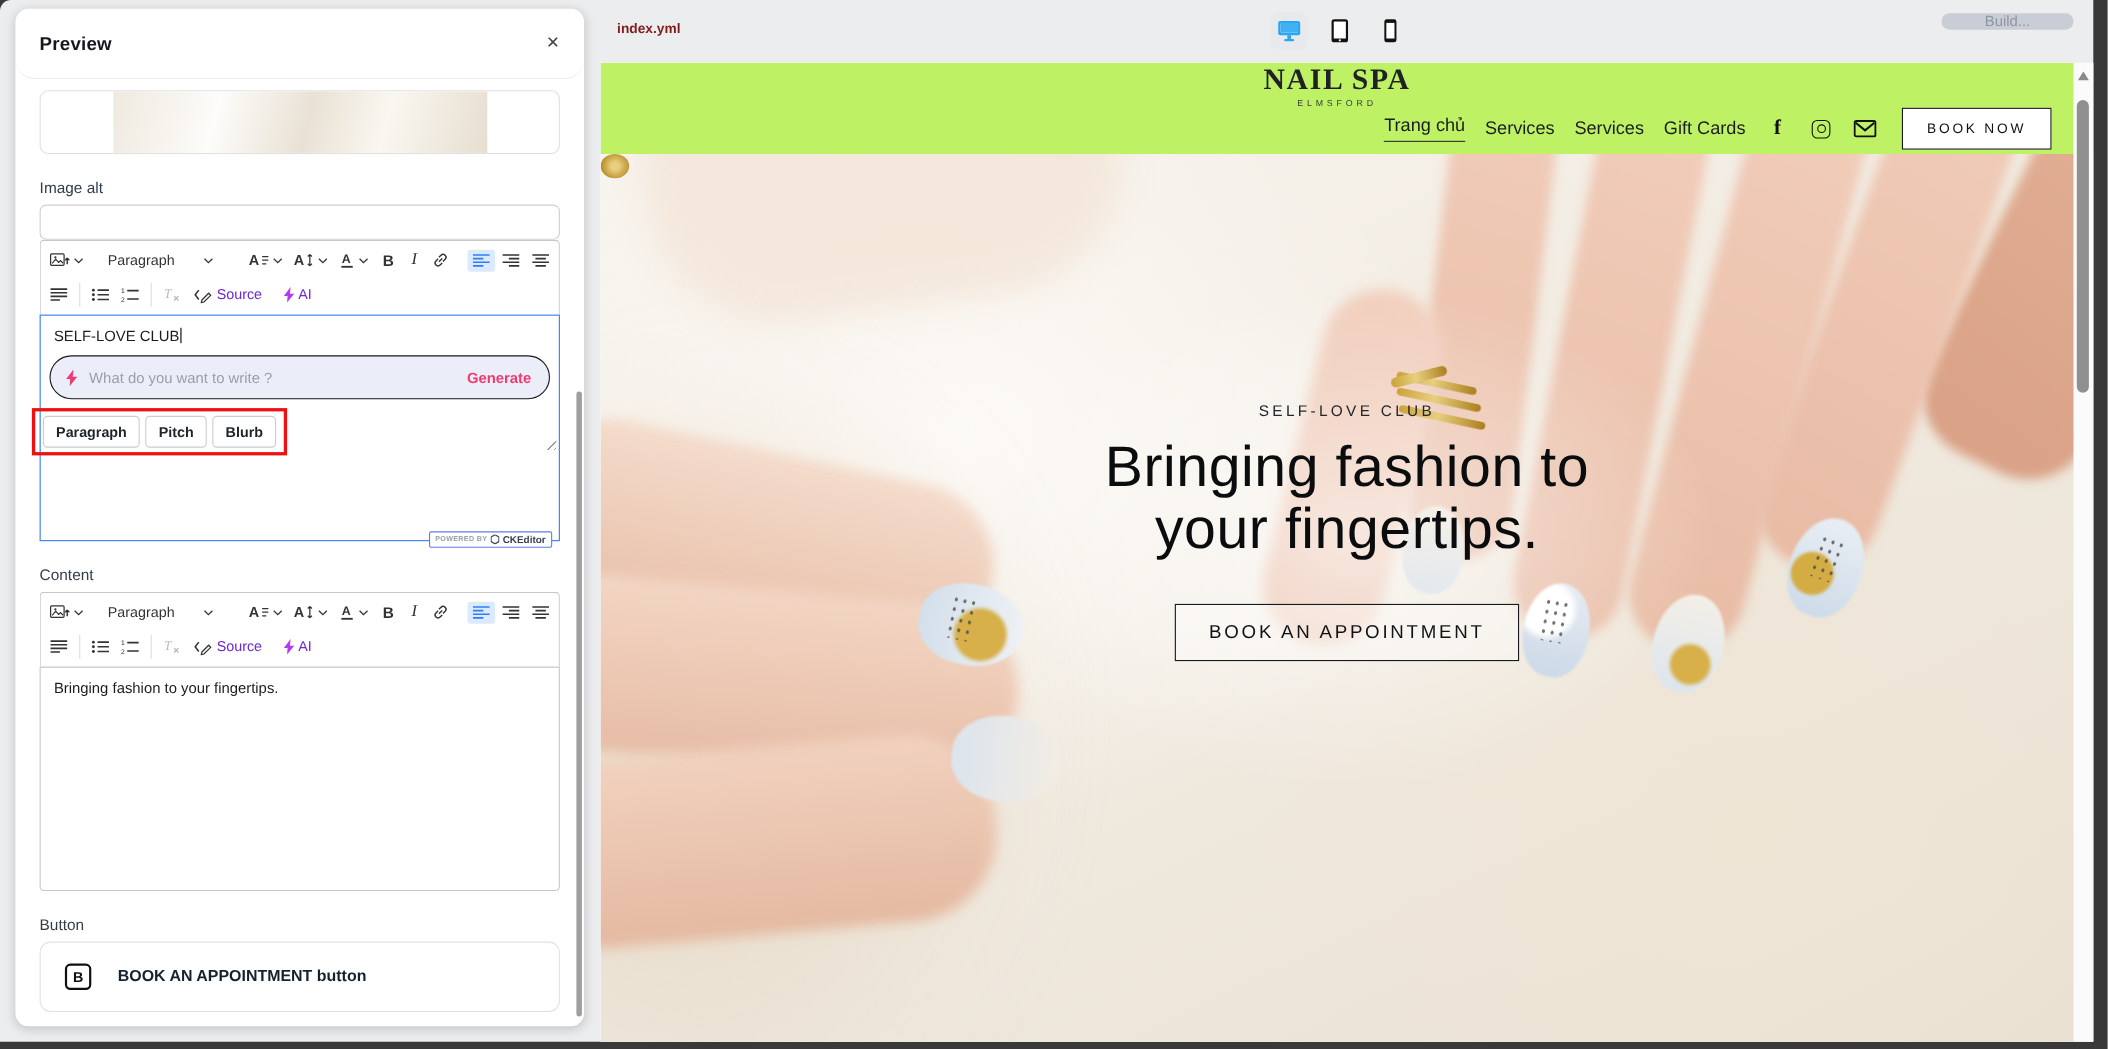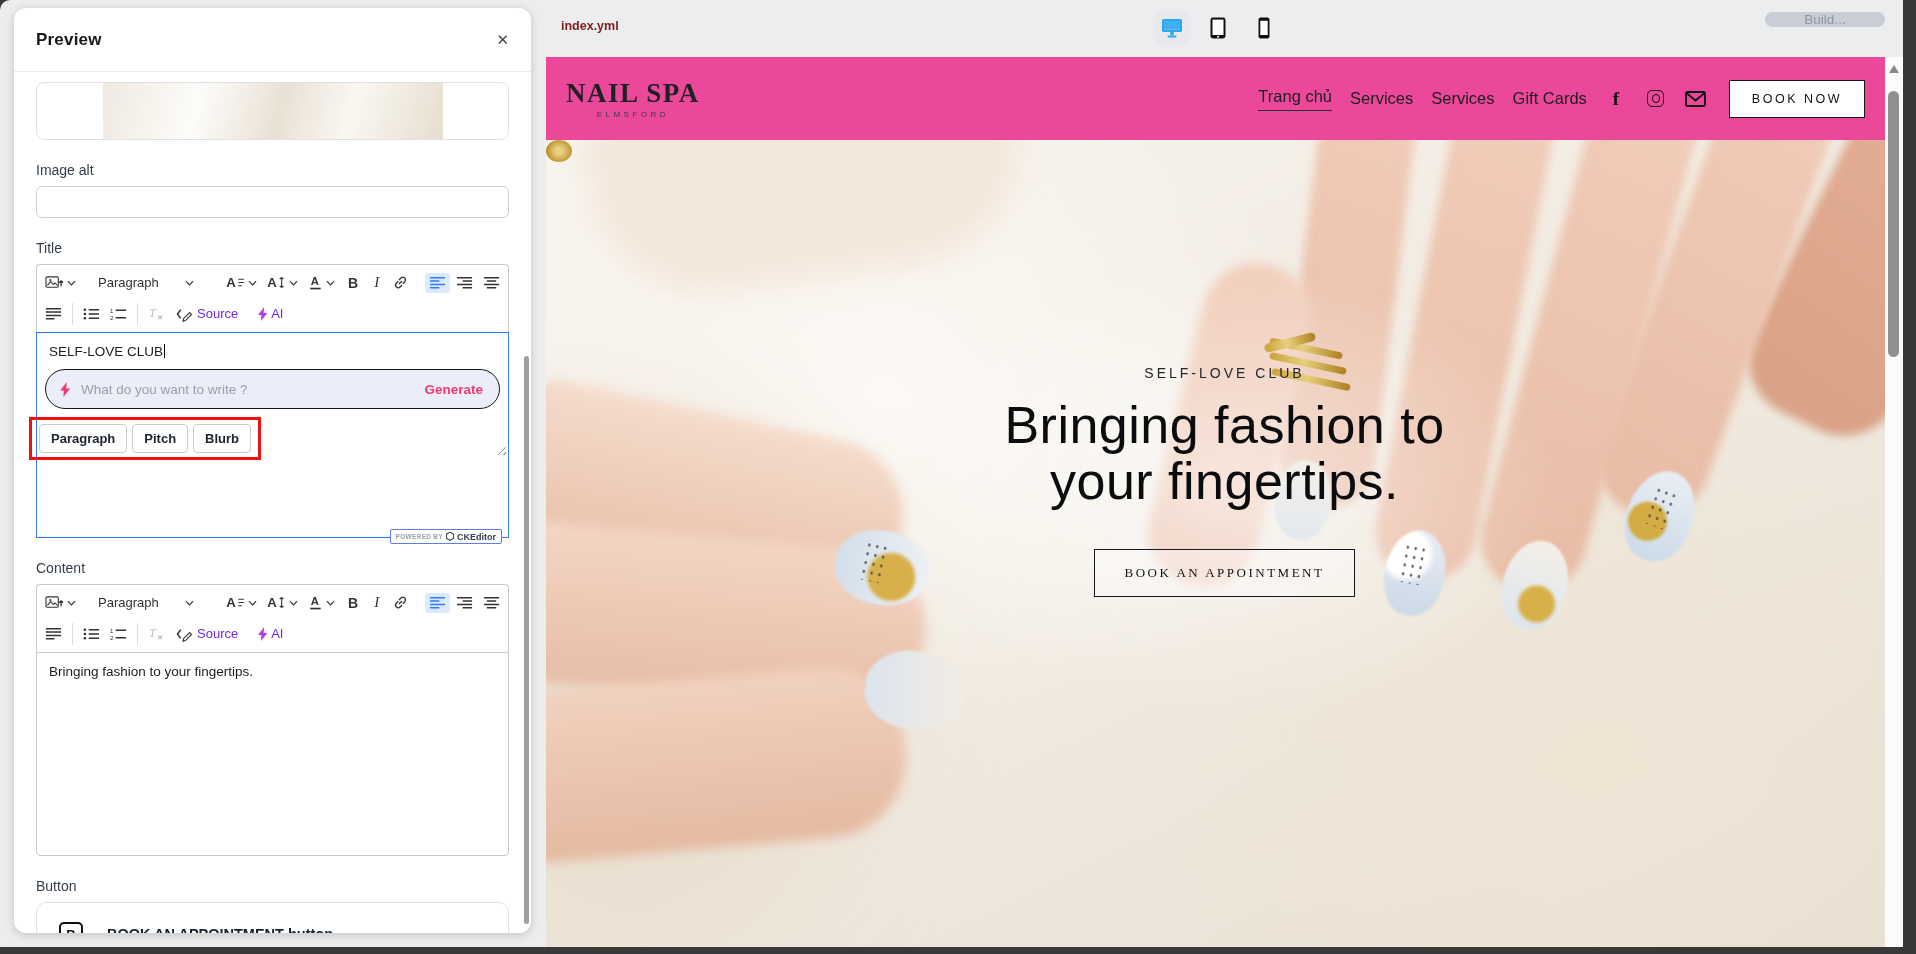--- a/index.html
+++ b/index.html
@@ -7,21 +7,21 @@
   body { background:#39393a; font-family:"Liberation Sans", sans-serif; position:relative; }
 
   
   .workspace { position:absolute; left:0; top:0; width:1903px; height:947px;
     background:#ecedee; border-radius:10px 0 0 0; }
 
   
   .panel { position:absolute; left:14px; top:8px; width:517px; height:925px;
     background:#fff; border-radius:12px; box-shadow:0 2px 10px rgba(0,0,0,.18); overflow:hidden; }
   .panel-header { height:64px; display:flex; align-items:center; justify-content:space-between;
-    padding:0 22px; border-bottom:1px solid #ececec; }
+    padding:0 22px; border-bottom:1px solid #ececec;border-radius:18px; }
   .panel-title { font-size:17px; font-weight:700; color:#15191d; letter-spacing:.2px; }
   .close-btn { border:none; background:none; font-size:15px; color:#444; cursor:pointer; line-height:1; }
   .panel-body { padding:10px 22px 0 22px; }
 
   .image-card { border:1px solid #e0e0e0; border-radius:8px; height:58px; overflow:hidden;
     display:flex; justify-content:center; }
   .image-thumb { width:340px; height:100%;
     background:linear-gradient(105deg,#efe9df,#fdfcfa 28%,#e9e1d4 52%,#faf7f1 72%,#e6decf);
   }
 
@@ -84,21 +84,21 @@
   .topbar { position:absolute; left:545px; top:0; width:1358px; height:57px; }
   .filename { position:absolute; left:16px; top:19px; font-size:12.5px; font-weight:700; color:#7f1d1d; }
   .device-group { position:absolute; left:610px; top:11px; display:flex; align-items:center; gap:12px; }
   .device-btn { width:34px; height:34px; border-radius:8px; display:flex; align-items:center; justify-content:center; cursor:pointer; }
   .device-btn.active { background:#e7e9ec; }
   .build-btn { position:absolute; right:18px; top:12px; width:120px; height:15px; border:none; border-radius:17px;
     background:#c9cdd6; color:#8e96a3; font-size:13.5px; font-family:"Liberation Sans",sans-serif; cursor:default; }
 
   
   .site { position:absolute; left:546px; top:57px; width:1357px; height:890px; background:#fff; overflow:hidden; }
-  .site-header { height:83px; background:#ec4899; display:flex; align-items:center; padding:0 38px 0 20px; }
+  .site-header { height:83px; background:#bef264; display:flex; align-items:center; padding:0 38px 0 20px;flex-direction:column; }
   .logo { display:flex; flex-direction:column; align-items:center; }
   .logo-title { font-family:"Liberation Serif",serif; font-weight:700; font-size:27px; letter-spacing:1.5px; color:#1f2125; }
   .logo-sub { font-size:8px; letter-spacing:3.5px; color:#3a3d42; margin-top:1px; }
   .site-nav { margin-left:auto; display:flex; align-items:center; gap:18px; }
   .nav-link { font-size:16.5px; color:#1b1d21; cursor:pointer; }
   .nav-link.active { border-bottom:1px solid #2a2d33; padding-bottom:4px; }
   .soc { display:flex; align-items:center; justify-content:center; width:22px; cursor:pointer; color:#111; }
   .fb { font-weight:800; font-size:19px; font-family:"Liberation Serif",serif; }
   .ig-box { width:17px; height:17px; border:1.7px solid #111; border-radius:5px; position:relative; }
   .ig-box::after { content:""; position:absolute; left:3.2px; top:3.2px; width:6.5px; height:6.5px;
@@ -160,22 +160,22 @@
   .ring2b { left:724px; top:182px; width:26px; height:22px; border-radius:50%;
     background:radial-gradient(circle,#e8cf7e 20%,#b98c24 75%); }
   .glow { position:absolute; left:355px; top:120px; width:660px; height:460px; border-radius:50%;
     background:radial-gradient(closest-side,rgba(255,255,255,.6),rgba(255,255,255,0)); }
 
   .hero-copy { position:absolute; left:0; top:0; width:100%; text-align:center; }
   .hero-eyebrow { margin-top:225px; font-size:14px; letter-spacing:3px; color:#23262b; }
   .hero-heading { margin:16px auto 0 auto; max-width:470px; font-size:52px; line-height:1.08;
     font-weight:400; color:#0b0c0e; letter-spacing:.5px; }
   .hero-cta { pointer-events:auto; margin-top:40px; border:1.5px solid #15181c; background:rgba(255,255,255,.35);
-    padding:15px 30px; font-size:13px; letter-spacing:2.5px; color:#101216; cursor:pointer;
-    font-family:Liberation Serif, serif;text-align:right; }
+    padding:15px 30px; font-size:17px; letter-spacing:2.5px; color:#101216; cursor:pointer;
+    font-family:Liberation Sans, sans-serif;text-align:right; }
 
   
   .site-scroll { position:absolute; right:0; top:0; width:18px; height:100%; background:#fbfbfb; }
   .scroll-up { position:absolute; left:4px; top:8px; width:0; height:0;
     border-left:5px solid transparent; border-right:5px solid transparent; border-bottom:8px solid #8a8a8a; }
   .scroll-thumb { position:absolute; left:3px; top:34px; width:11px; height:266px; background:#909090; border-radius:6px; }
 </style>
 </head>
 <body>
 
@@ -189,21 +189,20 @@
 
     <div class="panel-body">
 
       <div class="image-card">
         <div class="image-thumb"></div>
       </div>
 
       <label class="field-label">Image alt</label>
       <input class="text-input" style="">
 
-      <label class="field-label">Title</label>
 
       
       <div class="editor">
         <div class="toolbar">
           <div class="tb-row">
             <div class="tb-btn">
               <svg width="19" height="17" viewBox="0 0 20 18">
                   <rect x="1" y="3" width="13" height="11" rx="1.2" fill="none" stroke="#333" stroke-width="1.2"></rect>
                   <path d="M2.5 12l3.4-4 2.8 3.2 1.8-1.8 2.6 2.6" fill="none" stroke="#333" stroke-width="1.1"></path>
                   <circle cx="5.6" cy="6.4" r="1.1" fill="#333"></circle>

